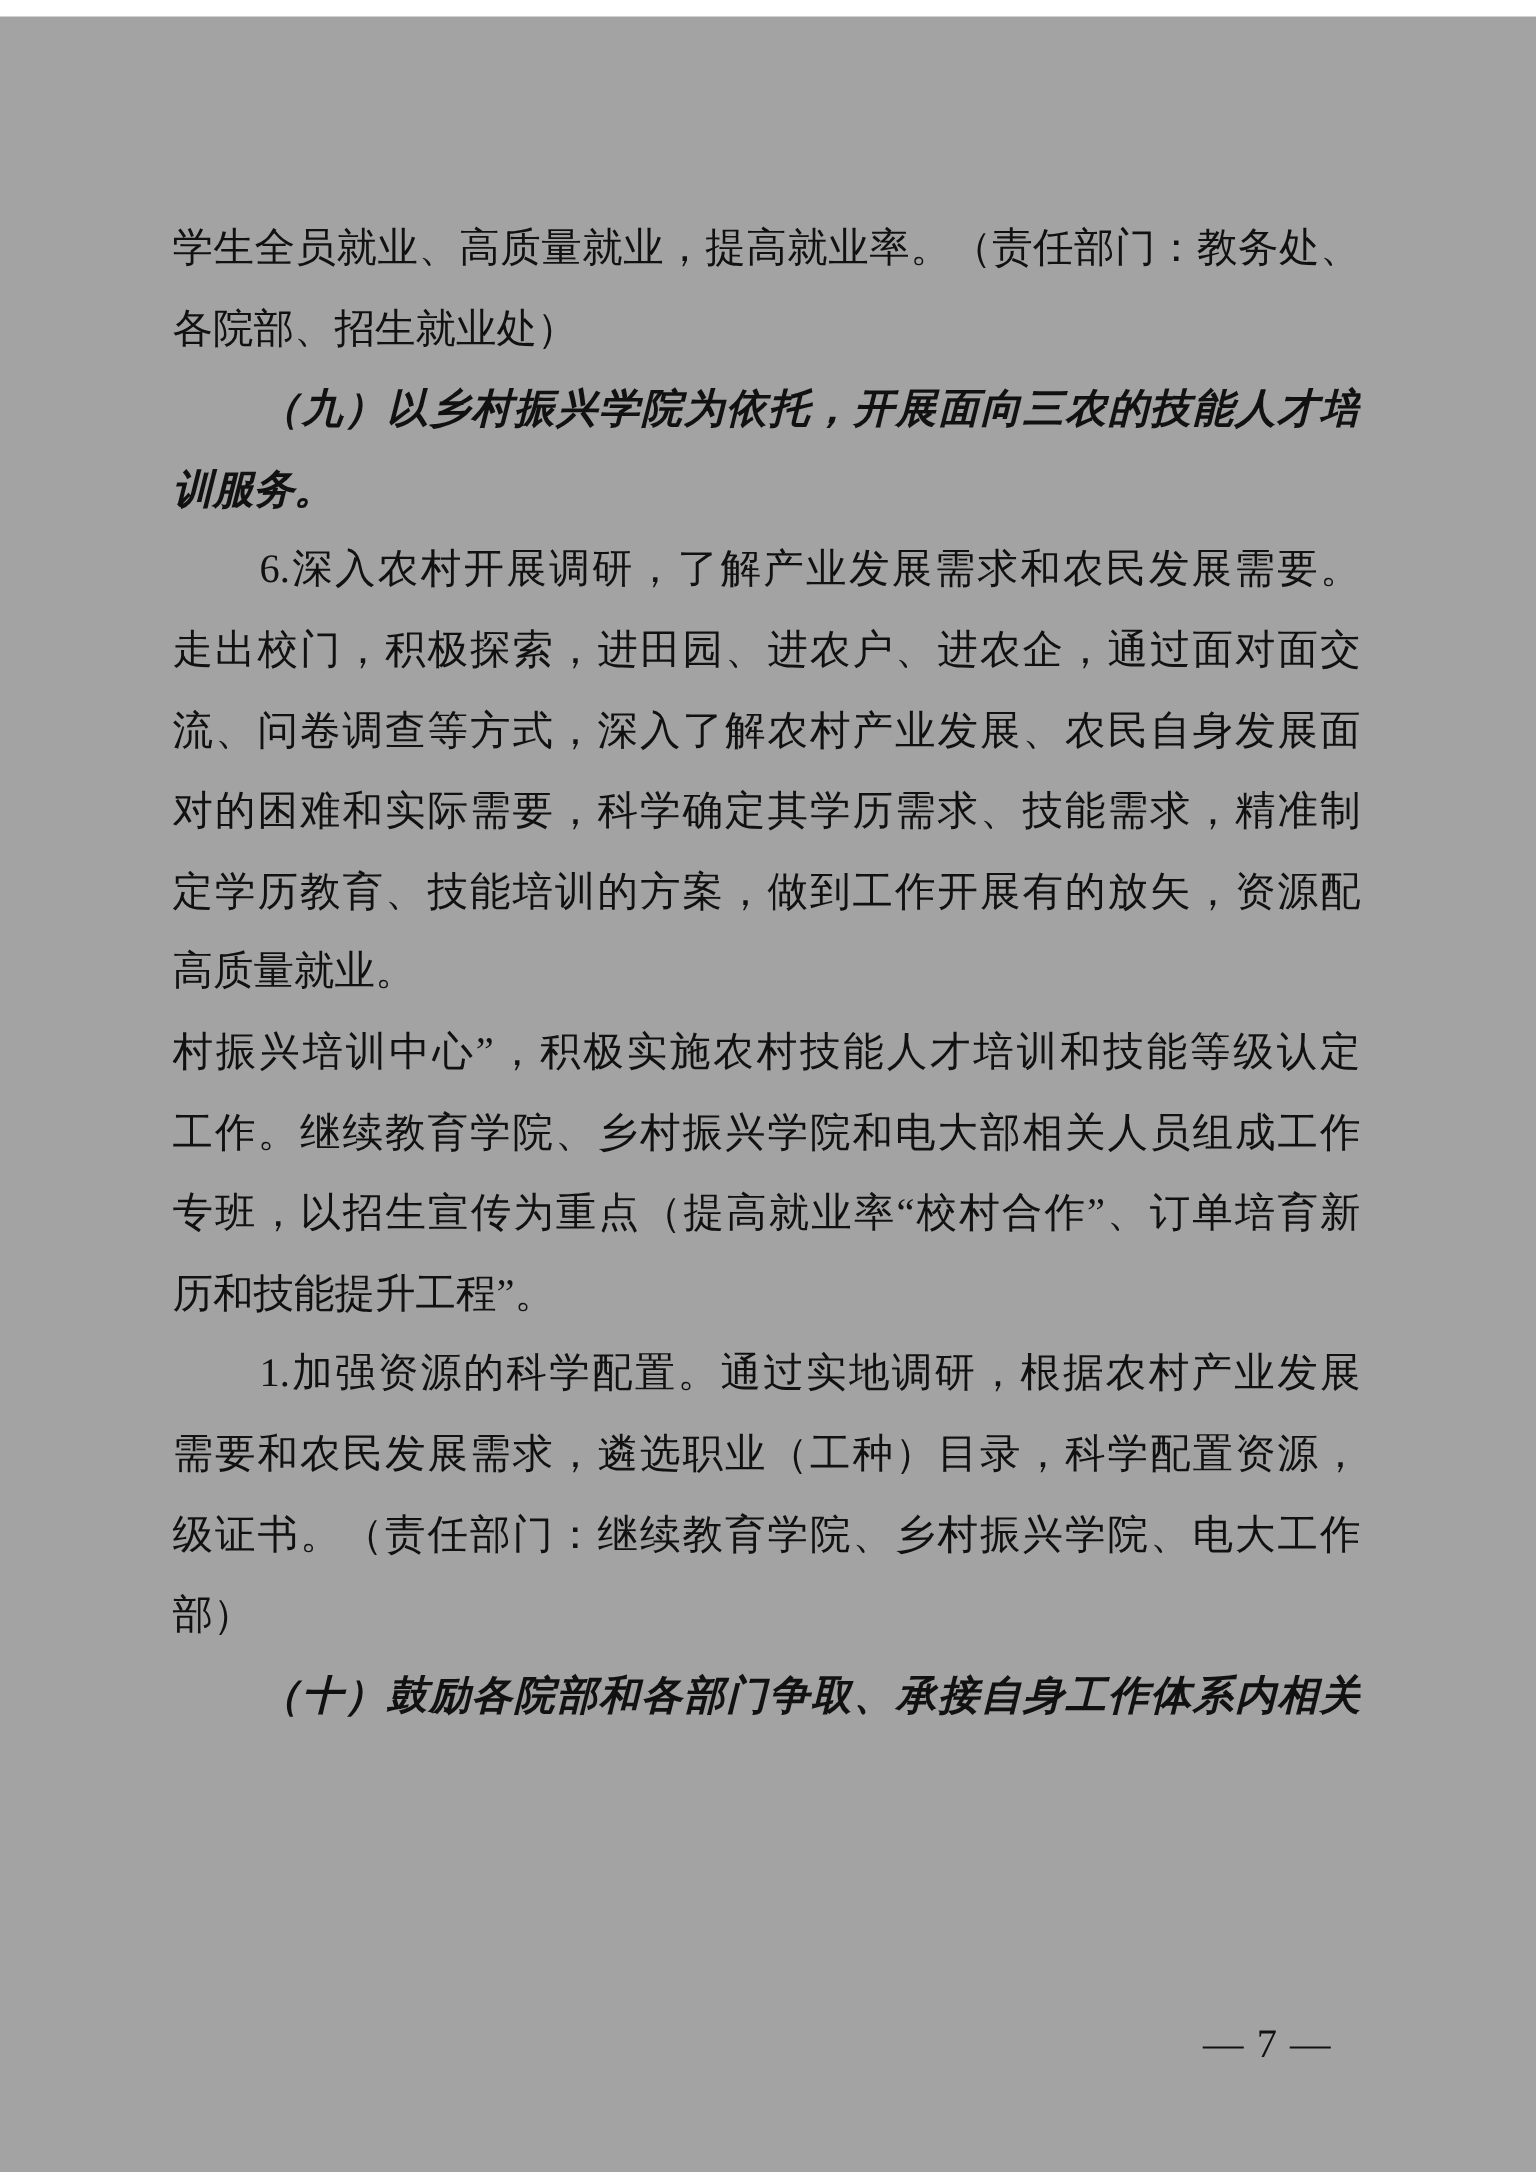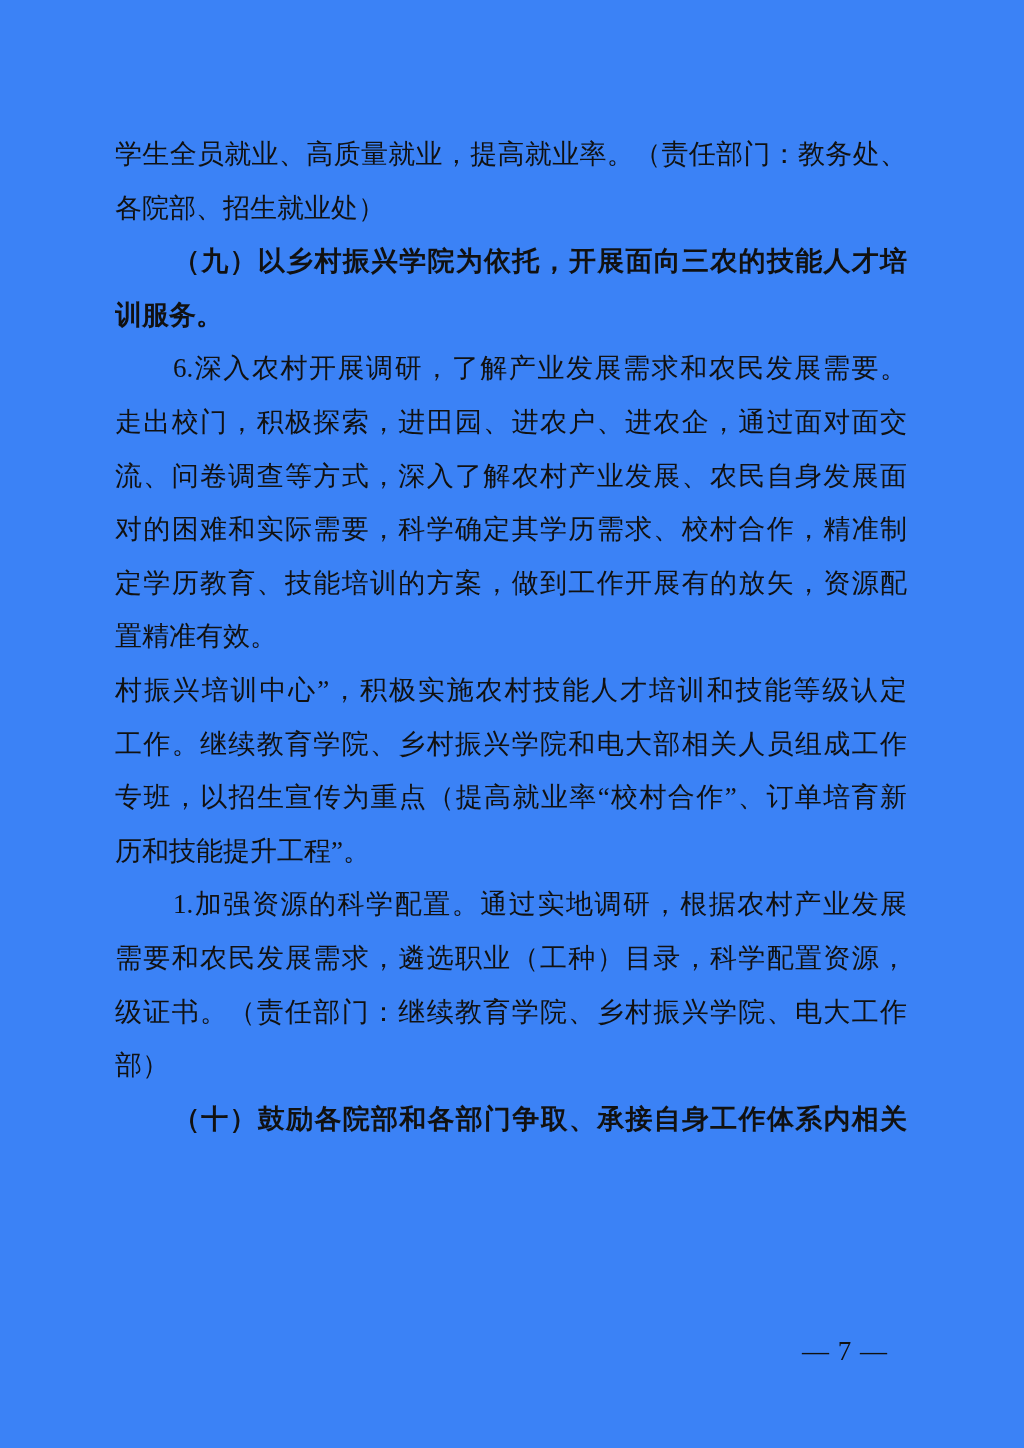--- a/index.html
+++ b/index.html
@@ -11,21 +11,22 @@
     position: relative;
     width: 1024px;
     height: 1448px;
     font-family: "Liberation Serif", "DejaVu Serif", serif;
     color: #111111;
     overflow: hidden;
   }
   .doc-page {
     position: absolute;
     inset: 0;
-    background: #3b82f6;
+    background: #a3a3a3;
+    margin-top: 11px;
   }
   .text-block {
     position: absolute;
     left: 115px;
     top: 128px;
     width: 792px;
   }
   .ln {
     font-size: 27px;
     line-height: 53.6px;
@@ -36,20 +37,21 @@
   }
   .ln.end {
     text-align: center;
     text-align-last: left;
   }
   .ln.ind {
     text-indent: 58px;
   }
   .ln.b {
     font-weight: 700;
+    font-style: italic;
   }
   .pagenum {
     position: absolute;
     top: 1336px;
     right: 136px;
     font-size: 27px;
     letter-spacing: 1px;
     color: #111111;
   }
 </style>
@@ -58,23 +60,23 @@
 
 <div class="doc-page">
   <div class="text-block">
     <div class="ln">学生全员就业、高质量就业，提高就业率。（责任部门：教务处、</div>
     <div class="ln end">各院部、招生就业处）</div>
     <div class="ln b ind">（九）以乡村振兴学院为依托，开展面向三农的技能人才培</div>
     <div class="ln b end">训服务。</div>
     <div class="ln ind">6.深入农村开展调研，了解产业发展需求和农民发展需要。</div>
     <div class="ln">走出校门，积极探索，进田园、进农户、进农企，通过面对面交</div>
     <div class="ln">流、问卷调查等方式，深入了解农村产业发展、农民自身发展面</div>
-    <div class="ln">对的困难和实际需要，科学确定其学历需求、校村合作，精准制</div>
+    <div class="ln">对的困难和实际需要，科学确定其学历需求、技能需求，精准制</div>
     <div class="ln">定学历教育、技能培训的方案，做到工作开展有的放矢，资源配</div>
-    <div class="ln end">置精准有效。</div>
+    <div class="ln end">高质量就业。</div>
     <div class="ln">村振兴培训中心”，积极实施农村技能人才培训和技能等级认定</div>
     <div class="ln">工作。继续教育学院、乡村振兴学院和电大部相关人员组成工作</div>
     <div class="ln">专班，以招生宣传为重点（提高就业率“校村合作”、订单培育新</div>
     <div class="ln end">历和技能提升工程”。</div>
     <div class="ln ind">1.加强资源的科学配置。通过实地调研，根据农村产业发展</div>
     <div class="ln">需要和农民发展需求，遴选职业（工种）目录，科学配置资源，</div>
     <div class="ln">级证书。（责任部门：继续教育学院、乡村振兴学院、电大工作</div>
     <div class="ln end">部）</div>
     <div class="ln b ind">（十）鼓励各院部和各部门争取、承接自身工作体系内相关</div>
   </div>

